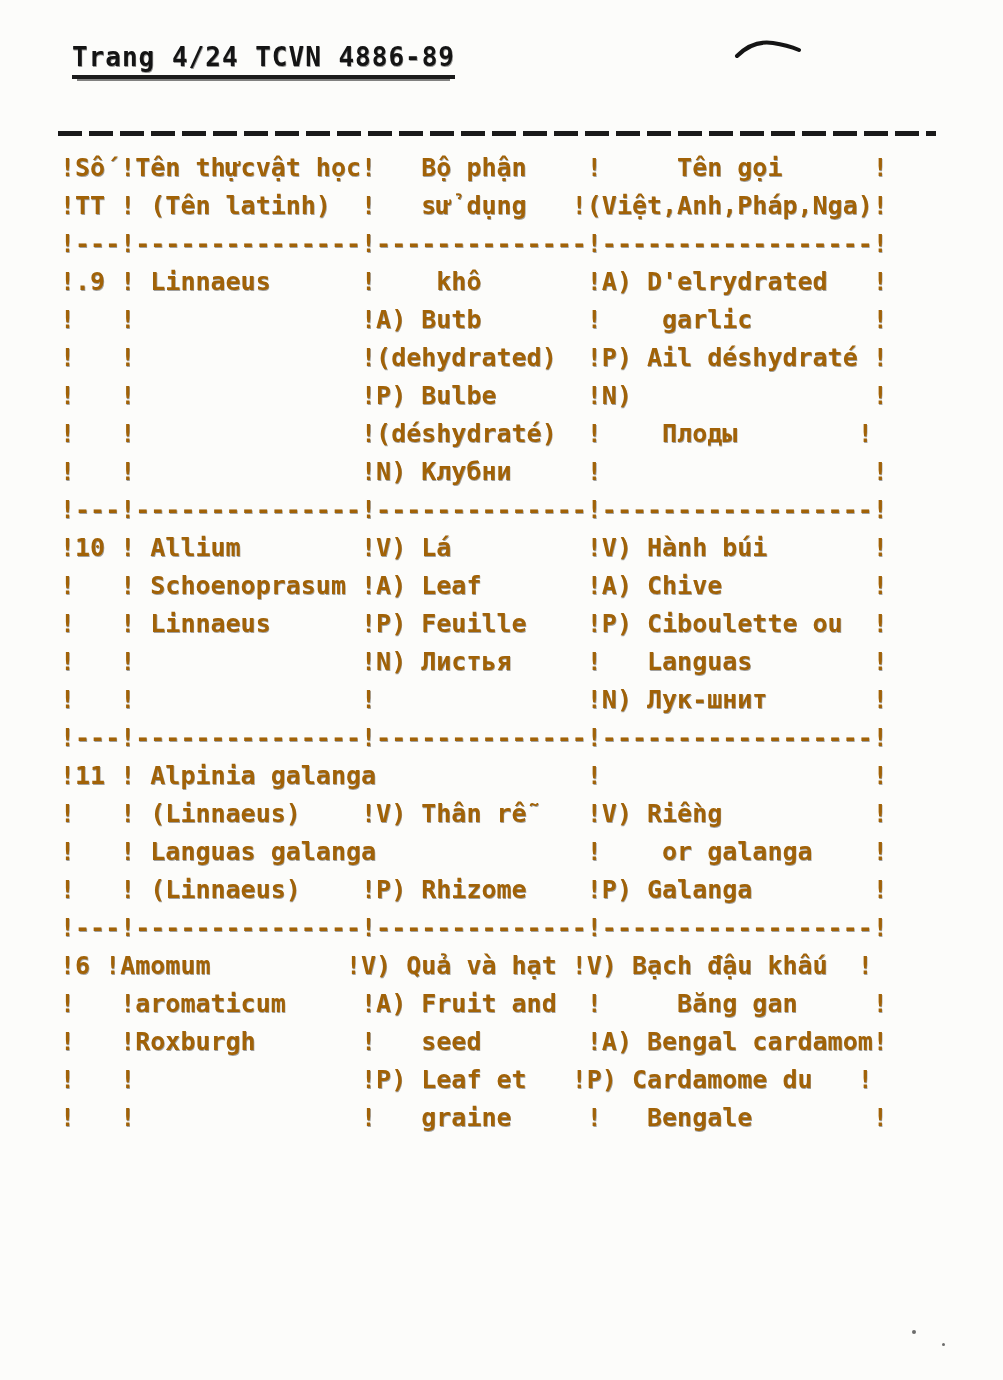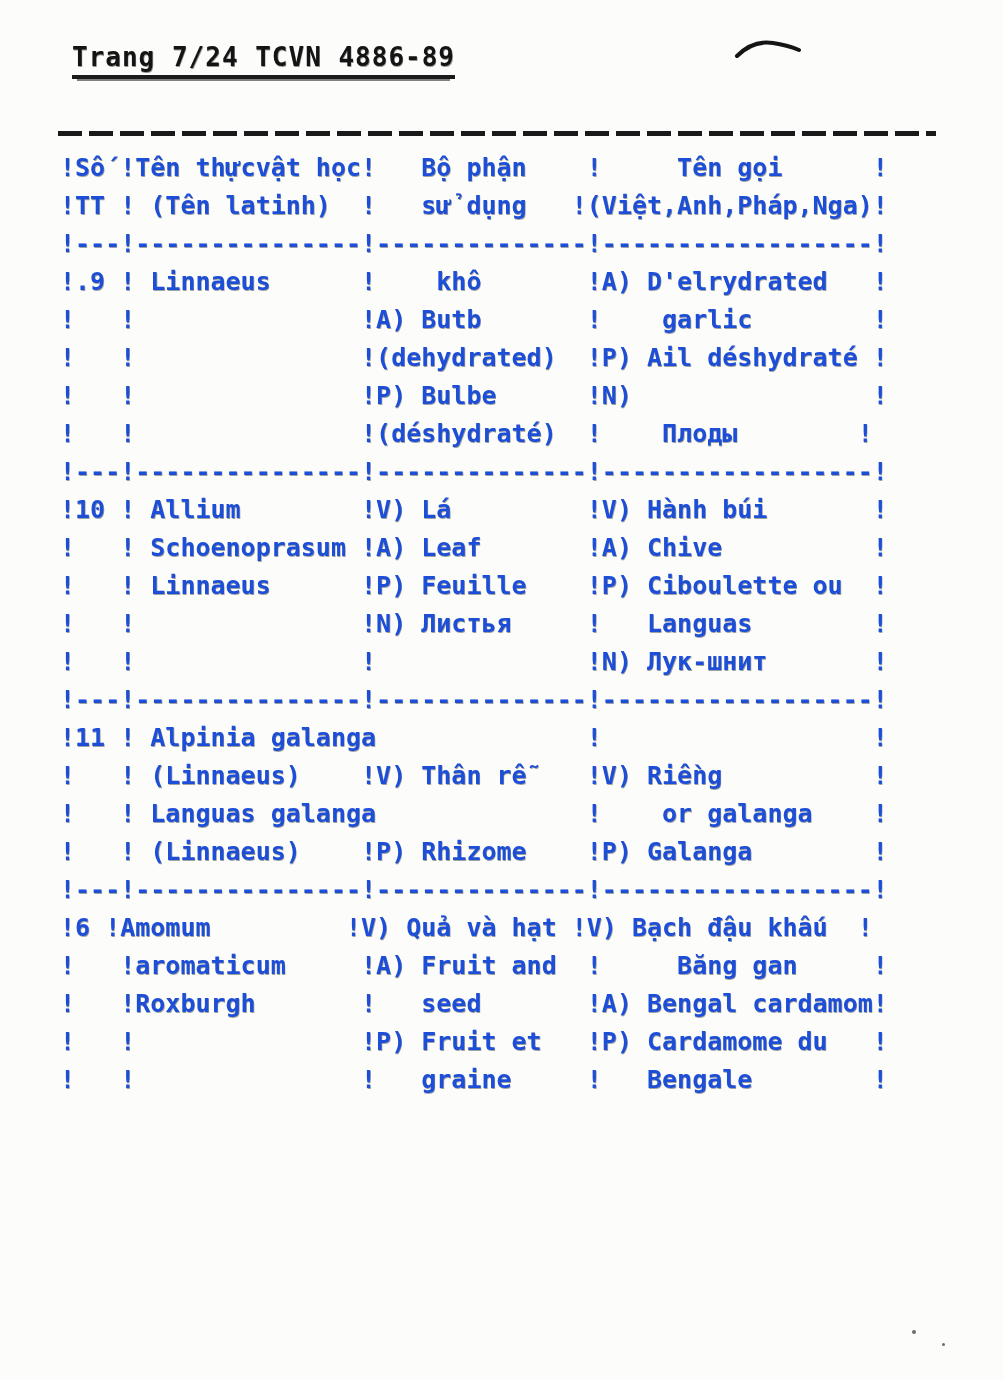--- a/index.html
+++ b/index.html
@@ -51,66 +51,67 @@
     top: 149px;
     width: 880px;
   }
   .tline {
     white-space: pre;
     font-size: 25px;
     font-weight: 700;
     line-height: 38px;
     height: 38px;
     letter-spacing: 0px;
-    color: #1d4ed8;
+    color: #a16207;
     text-shadow: 0.6px 0.6px 0 rgba(25,25,25,0.40);
   }
   .speck {
     position: absolute;
     background: rgba(30,30,30,0.65);
     border-radius: 50%;
   }
 </style>
 </head>
 <body>
 
 <div class="page">
 
-  <div class="title">Trang 7/24 TCVN 4886-89</div>
+  <div class="title">Trang 4/24 TCVN 4886-89</div>
 
   <svg class="pen-mark" width="72" height="28" viewBox="0 0 72 28">
     <path d="M4 18 Q 20 2 40 5 Q 54 7 66 12" stroke="#151515" stroke-width="4" fill="none" stroke-linecap="round"></path>
   </svg>
 
   <div class="top-rule"></div>
 
   <div class="table-lines">
       <div class="tline">!Số !Tên thựcvật học!   Bộ phận    !     Tên gọi      !</div>
       <div class="tline">!TT ! (Tên latinh)  !   sử dụng   !(Việt,Anh,Pháp,Nga)!</div>
       <div class="tline">!---!---------------!--------------!------------------!</div>
       <div class="tline">!.9 ! Linnaeus      !    khô       !A) D'elrydrated   !</div>
       <div class="tline">!   !               !A) Butb       !    garlic        !</div>
       <div class="tline">!   !               !(dehydrated)  !P) Ail déshydraté !</div>
       <div class="tline">!   !               !P) Bulbe      !N)                !</div>
       <div class="tline">!   !               !(déshydraté)  !    Плоды        !</div>
+      <div class="tline">!   !               !N) Клубни     !                  !</div>
       <div class="tline">!---!---------------!--------------!------------------!</div>
       <div class="tline">!10 ! Allium        !V) Lá         !V) Hành búi       !</div>
       <div class="tline">!   ! Schoenoprasum !A) Leaf       !A) Chive          !</div>
       <div class="tline">!   ! Linnaeus      !P) Feuille    !P) Ciboulette ou  !</div>
       <div class="tline">!   !               !N) Листья     !   Languas        !</div>
       <div class="tline">!   !               !              !N) Лук-шнит       !</div>
       <div class="tline">!---!---------------!--------------!------------------!</div>
       <div class="tline">!11 ! Alpinia galanga              !                  !</div>
       <div class="tline">!   ! (Linnaeus)    !V) Thân rễ    !V) Riềng          !</div>
       <div class="tline">!   ! Languas galanga              !    or galanga    !</div>
       <div class="tline">!   ! (Linnaeus)    !P) Rhizome    !P) Galanga        !</div>
       <div class="tline">!---!---------------!--------------!------------------!</div>
       <div class="tline">!6 !Amomum         !V) Quả và hạt !V) Bạch đậu khấu  !</div>
       <div class="tline">!   !aromaticum     !A) Fruit and  !     Băng gan     !</div>
       <div class="tline">!   !Roxburgh       !   seed       !A) Bengal cardamom!</div>
-      <div class="tline">!   !               !P) Fruit et   !P) Cardamome du   !</div>
+      <div class="tline">!   !               !P) Leaf et   !P) Cardamome du   !</div>
       <div class="tline">!   !               !   graine     !   Bengale        !</div>
     </div>
 
   <span class="speck" style="left:912px; top:1330px; width:4px; height:4px;"></span>
   <span class="speck" style="left:942px; top:1343px; width:3px; height:3px;"></span>
 
 </div>
 
 </body></html>

